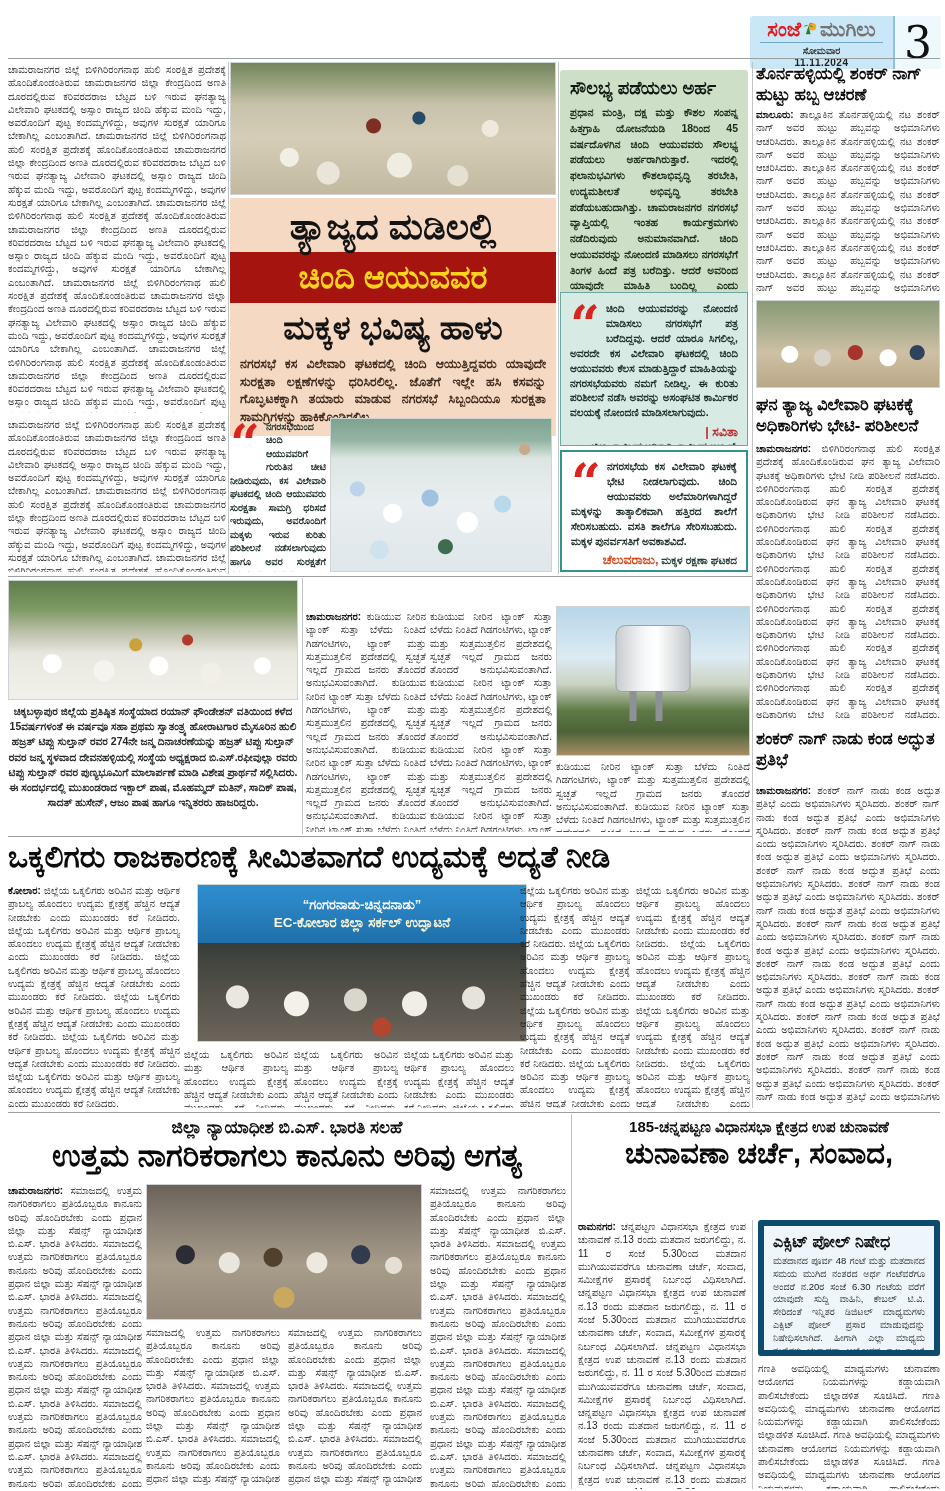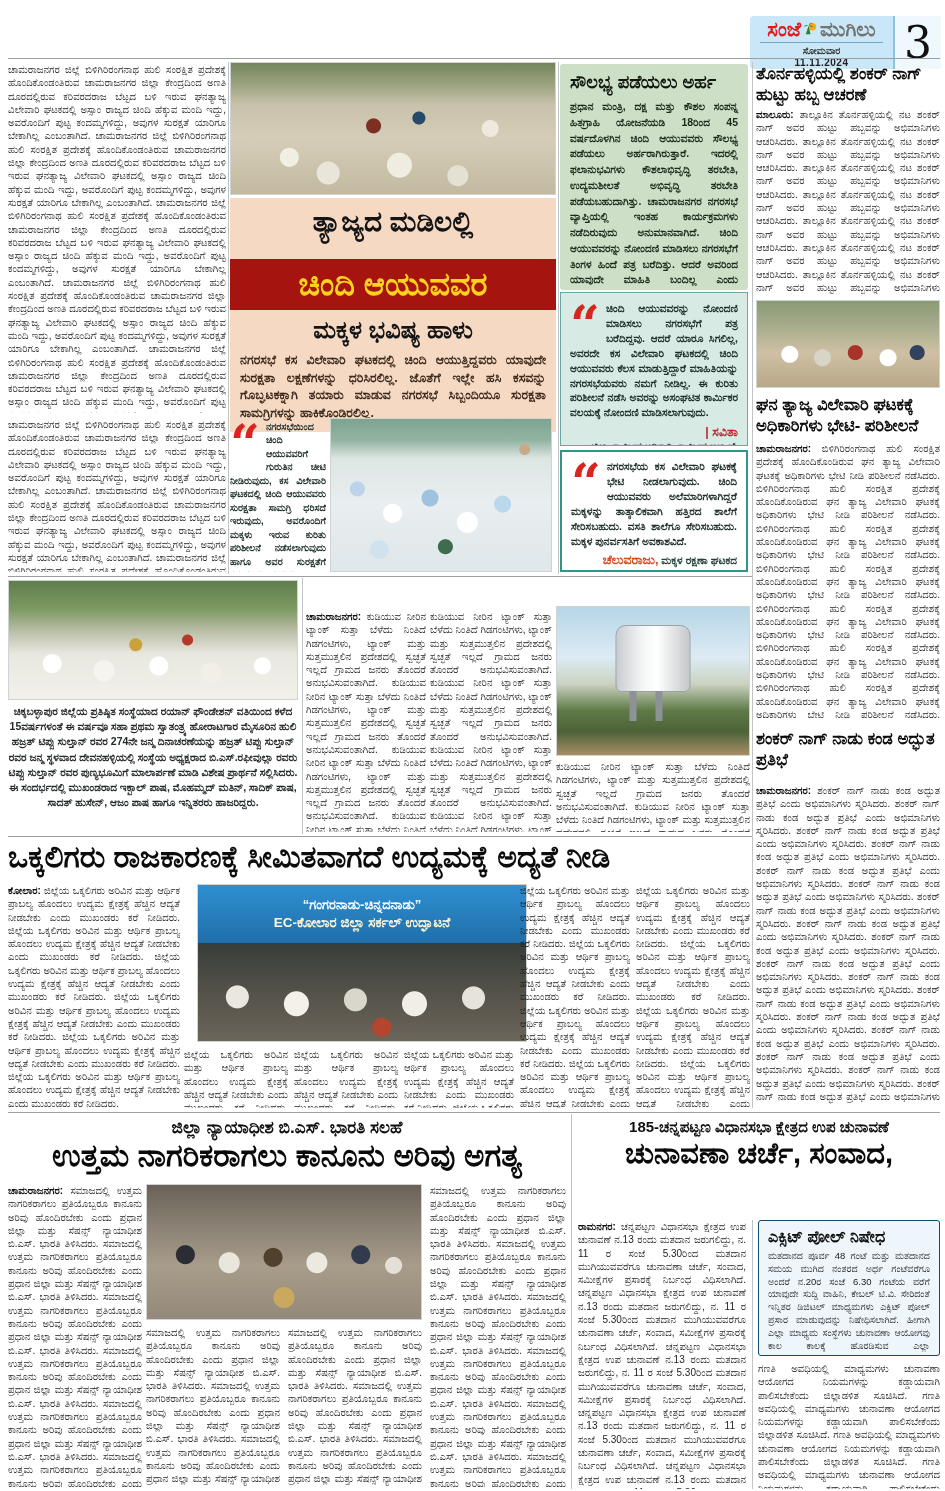--- a/index.html
+++ b/index.html
@@ -17,42 +17,42 @@
   .mh-left{flex:1;display:flex;flex-direction:column;align-items:center;justify-content:center;padding-top:2px;}
   .mh-title{display:flex;align-items:center;gap:2px;font-weight:bold;font-size:20px;line-height:1;}
   .mh-red{color:#e01b20;} .mh-navy{color:#737373;font-family:Liberation Serif, serif;}
   .mh-sep{width:86%;height:1px;background:#6fa8c8;margin:3px 0 2px 0;}
   .mh-day{font-size:9.5px;font-weight:bold;color:#333;}
   .mh-date{font-size:10px;font-weight:bold;color:#222;letter-spacing:.5px;}
   .mh-page{width:46px;background:#eef8fd;border-left:2px solid #8fc2dd;display:flex;align-items:center;justify-content:center;}
   .mh-page span{font-family:"DejaVu Serif",serif;font-size:44px;color:#111;}
   
   .lead-block{position:absolute;left:230px;top:198px;width:326px;background:#f6d9c3;}
-  .lead-l1{font-size:28px;font-weight:bold;text-align:center;padding:8px 2px 20px 2px;color:#141414;}
+  .lead-l1{font-size:36px;font-weight:bold;text-align:center;padding:8px 2px 4px 2px;color:#141414;}
   .lead-l2{background:#a61410;color:#ffd21e;font-size:32px;font-weight:bold;text-align:center;padding:7px 0;}
-  .lead-l3{font-size:24px;font-weight:bold;text-align:center;padding:6px 0 2px 0;color:#141414;}
+  .lead-l3{font-size:33px;font-weight:bold;text-align:center;padding:6px 0 2px 0;color:#141414;}
   .standfirst{font-size:12.5px;font-weight:bold;color:#3c2a1c;text-align:justify;padding:6px 10px 10px 10px;line-height:1.4;}
   
   .quote{overflow:hidden;}
   .qmark{float:left;color:#d92420;font-family:"DejaVu Serif",serif;font-size:52px;line-height:.7;margin:6px 6px 0 0;font-weight:bold;}
   .quote .qtext{font-size:10.5px;font-weight:bold;line-height:1.42;text-align:justify;color:#20302c;}
   .qattr{text-align:right;margin-top:5px;font-size:11px;color:#234;}
   .qname{font-weight:bold;color:#d4491b;font-size:12.5px;}
   .qname2{font-weight:bold;color:#c1272d;font-size:12.5px;}
   .qrole{font-weight:bold;color:#26413c;}
-  .greenbox{position:absolute;left:560px;top:64px;width:188px;height:226px;background:#cddfc7;
+  .greenbox{position:absolute;left:560px;top:70px;width:188px;height:226px;background:#cddfc7;
             border-radius:3px;padding:8px 10px;box-sizing:border-box;overflow:hidden;}
   .greenbox h3{margin:0 0 6px 0;font-size:18px;color:#101810;}
   .greenbox p{margin:0;font-size:10.5px;font-weight:bold;line-height:1.5;text-align:justify;color:#1c2a1a;}
   .tealbox{position:absolute;left:560px;top:292px;width:188px;height:154px;background:#d7eae4;
            border:1px solid #6aa89e;padding:8px 9px;box-sizing:border-box;overflow:hidden;}
   .whitebox{position:absolute;left:560px;top:450px;width:188px;height:122px;background:#ffffff;
            border:2px solid #2f948a;padding:7px 9px;box-sizing:border-box;overflow:hidden;}
   .bluebox{position:absolute;left:758px;top:1220px;width:182px;height:136px;background:#eef6fb;
-           border:1px solid #0c4a6e;border-radius:3px;padding:7px 9px;box-sizing:border-box;overflow:hidden;}
+           border:6px solid #0c4a6e;border-radius:3px;padding:7px 9px;box-sizing:border-box;overflow:hidden;}
   .bluebox h4{margin:0 0 4px 0;font-size:16px;color:#0f0f0f;}
   .bluebox p{margin:0;font-size:9.5px;line-height:1.35;text-align:justify;color:#222;}
   
   .kicker{font-weight:bold;text-align:center;color:#101010;}
   .big-head{font-weight:bold;text-align:center;color:#0a0a0a;}
   .rail-head{font-size:16.5px;font-weight:bold;line-height:1.25;color:#0c0c0c;}
   
   .photo{position:absolute;overflow:hidden;border:1px solid #cfd3d4;box-sizing:border-box;}
   .photoA{background:linear-gradient(180deg,#74855e 0%,#9aa37f 16%,#c9c2ab 32%,#d5cdb7 58%,#c2b9a0 100%);}
   .photoA::before{content:"";position:absolute;inset:0;background:

